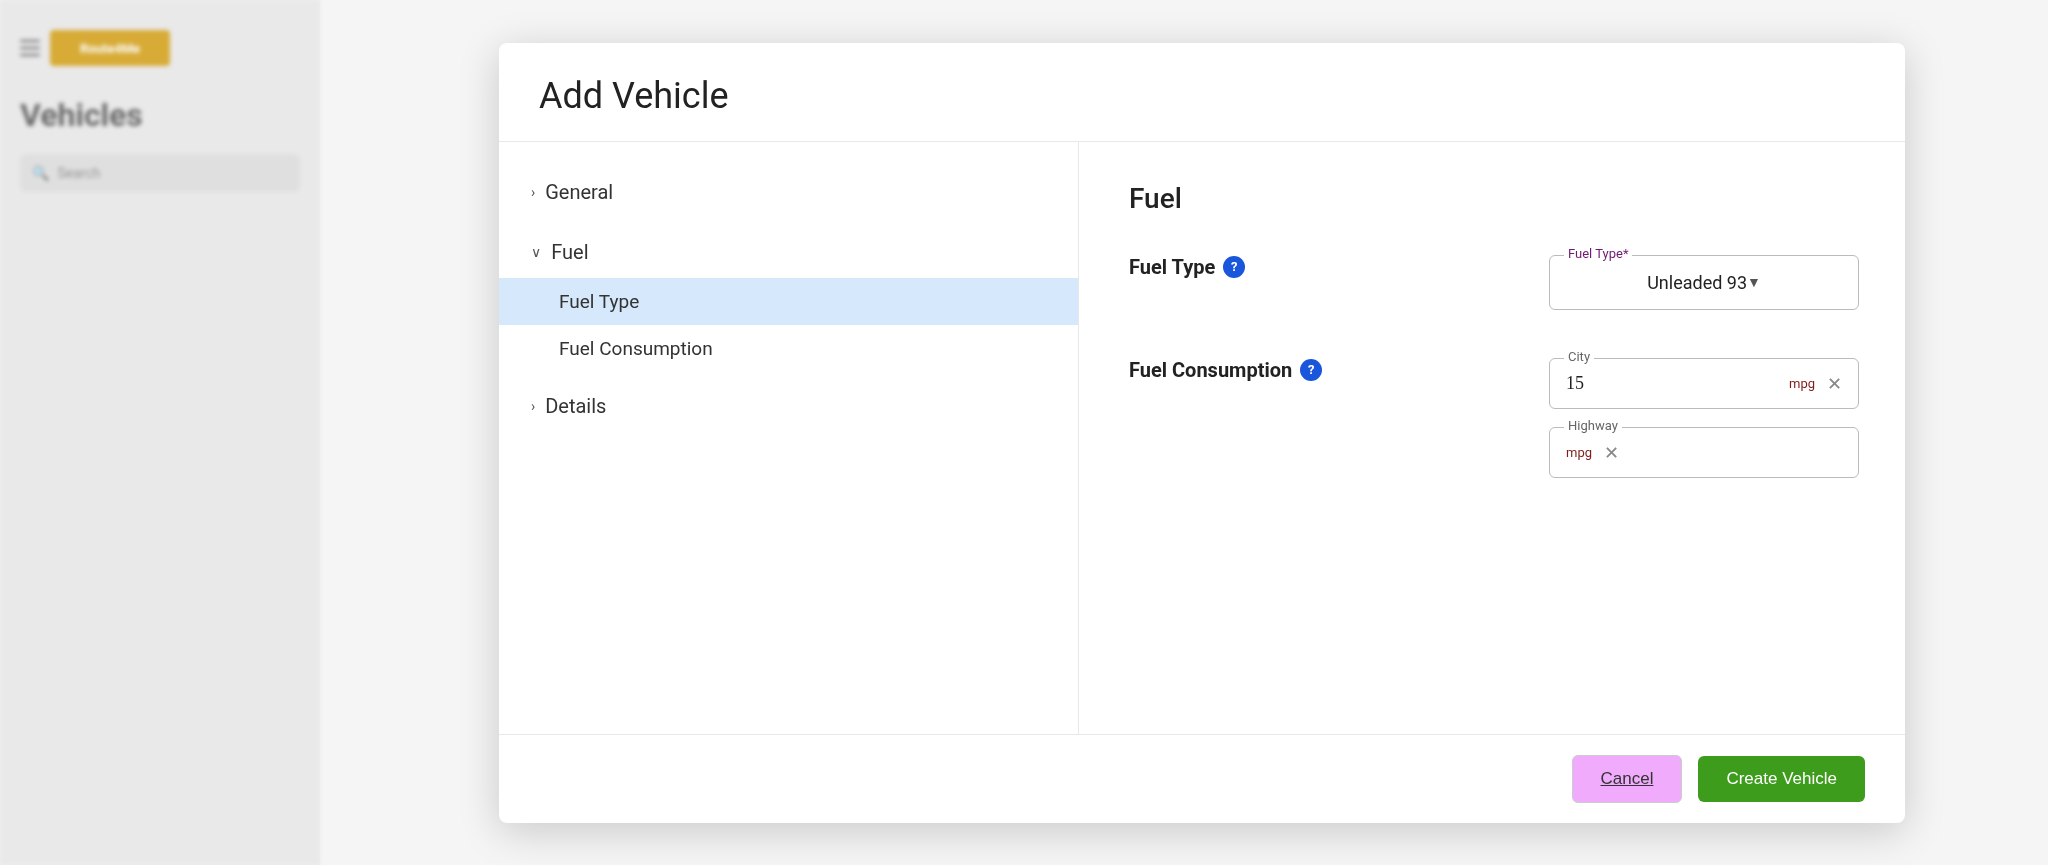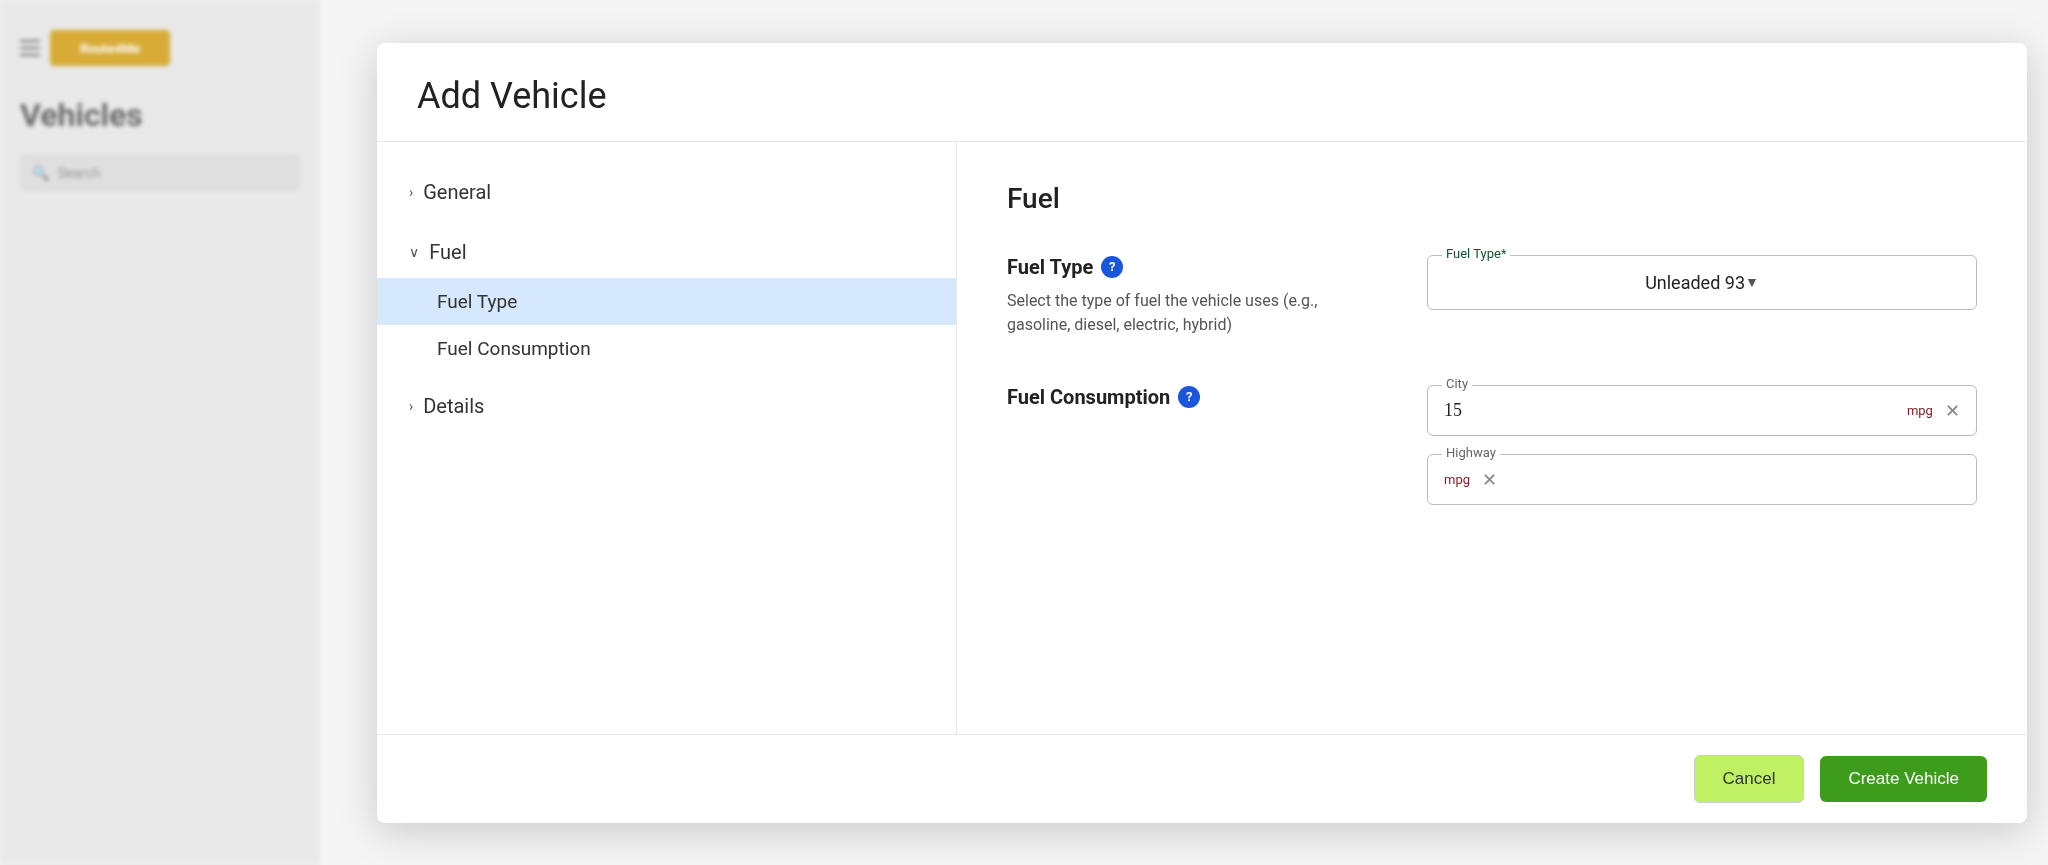--- a/index.html
+++ b/index.html
@@ -80,21 +80,21 @@
       align-items: center;
       justify-content: center;
       padding: 20px;
     }
 
     
     .modal {
       background: #fff;
       border-radius: 8px;
       box-shadow: 0 8px 40px rgba(0,0,0,0.18);
-      width: 1650px;
+      width: 1406px;
       min-height: 780px;
       display: flex;
       flex-direction: column;
       overflow: hidden;
       margin-left: 36px;
     }
 
     .modal-header {
       padding: 32px 40px 24px;
       border-bottom: 1px solid #e8e8e8;
@@ -221,21 +221,21 @@
       border-radius: 6px;
       background: #fff;
     }
     .select-label {
       position: absolute;
       top: -10px;
       left: 14px;
       background: #fff;
       padding: 0 4px;
       font-size: 13px;
-      color: #14532d;
+      color: #701a75;
     }
     .select-value {
       display: flex;
       align-items: center;
       justify-content: center;
       padding: 16px 18px;
       font-size: 18px;
       color: #222;
       cursor: pointer;
     }
@@ -296,24 +296,25 @@
       align-items: center;
       padding: 20px 40px;
       border-top: 1px solid #e8e8e8;
       gap: 16px;
     }
 
     .btn-cancel {
       padding: 13px 28px;
       border: 1.5px solid #ccc;
       border-radius: 6px;
-      background: #bef264;
+      background: #f0abfc;
       font-size: 17px;
       color: #333;
       cursor: pointer;
+      text-decoration: underline;
     }
     .btn-create {
       padding: 13px 28px;
       border: none;
       border-radius: 6px;
       background: #3d9c1b;
       font-size: 17px;
       color: #fff;
       cursor: pointer;
       font-weight: 400;
@@ -386,21 +387,20 @@
 
       <div class="content-panel">
         <h2 class="section-title">Fuel</h2>
 
         <div class="field-row">
           <div class="field-description">
             <div class="field-label">
               <span>Fuel Type</span>
               <span class="help-icon">?</span>
             </div>
-            <p class="field-desc-text">Select the type of fuel the vehicle uses (e.g., gasoline, diesel, electric, hybrid)</p>
           </div>
           <div class="field-input-area">
             <div class="select-wrapper">
               <span class="select-label">Fuel Type*</span>
               <div class="select-value">
                 <span>Unleaded 93</span>
                 <span class="select-arrow">▼</span>
               </div>
             </div>
           </div>

